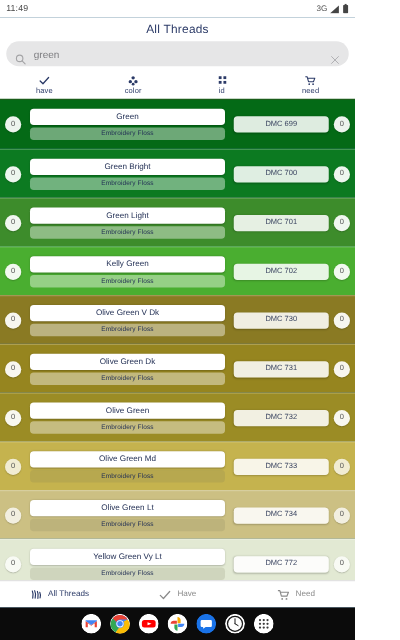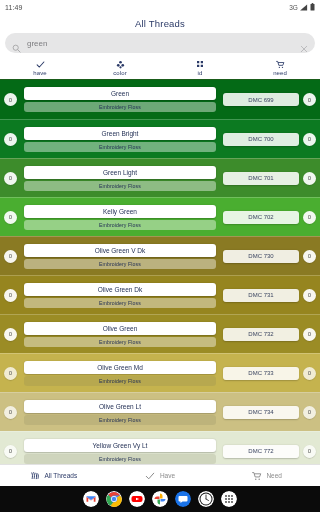--- a/index.html
+++ b/index.html
@@ -2,21 +2,21 @@
 <html><head>
 <meta charset="utf-8">
 <style>
   * { margin:0; padding:0; box-sizing:border-box; }
   html,body { width:320px; height:512px; overflow:hidden; }
   body {
     font-family:"Liberation Sans", sans-serif;
     background:#ffffff;
     -webkit-font-smoothing:antialiased;
   }
-  #app { position:relative; width:320px; height:512px; display:flex; flex-direction:column; background:#0c4a6e; }
+  #app { position:relative; width:284px; height:512px; display:flex; flex-direction:column; background:#0c4a6e; }
 
   
   .statusbar {
     height:14px; flex:0 0 14px;
     display:flex; align-items:center; justify-content:space-between;
     padding:0 5px; background:#ffffff; color:#4a4a4a;
     font-size:7px; letter-spacing:.1px;
   }
   .status-right { display:flex; align-items:center; gap:2px; }
   .status-right .net { font-size:6.5px; color:#555; }

